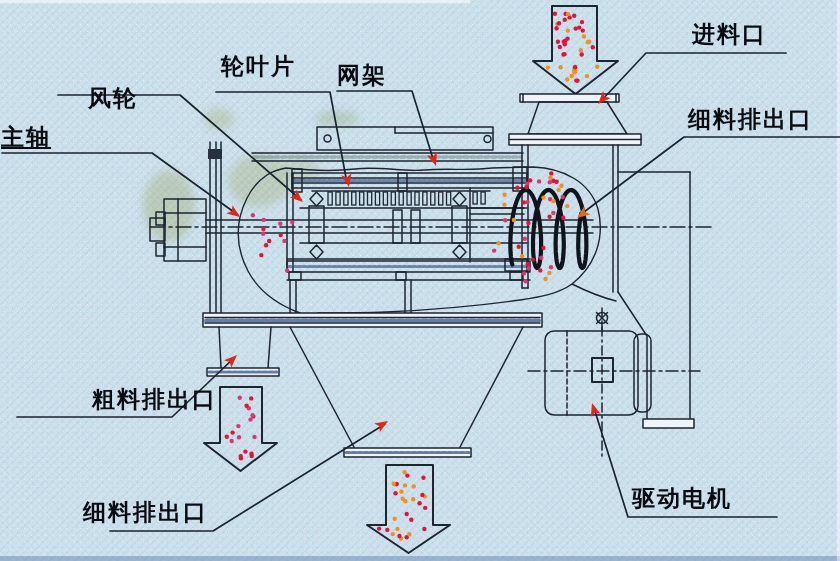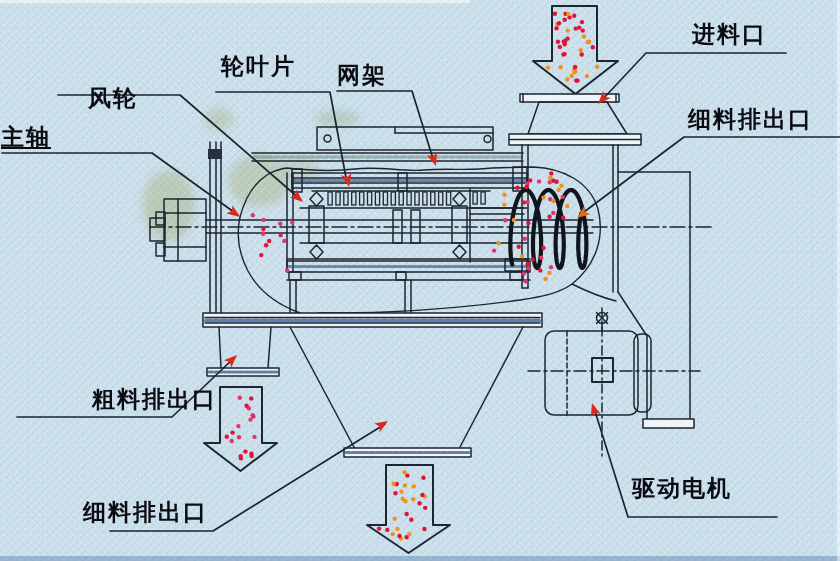--- a/index.html
+++ b/index.html
@@ -418,15 +418,15 @@
 
   <div id="labels">
       <div class="lbl" style="left: 1px; top: 126px; color: rgb(11, 11, 18); text-decoration: underline;">主轴</div>
       <div class="lbl" style="left: 60px; top: 87px; color: rgb(11, 11, 18); margin-left: 28px;">风轮</div>
       <div class="lbl" style="left: 221px; top: 55px; color: rgb(11, 11, 18);">轮叶片</div>
       <div class="lbl" style="left: 337px; top: 64px; color: rgb(11, 11, 18);">网架</div>
       <div class="lbl" style="left: 648px; top: 23px; color: rgb(11, 11, 18); margin-left: 44px;">进料口</div>
       <div class="lbl" style="left: 688px; top: 108px; color: rgb(11, 11, 18);">细料排出口</div>
       <div class="lbl" style="left: 44px; top: 388px; color: rgb(11, 11, 18); margin-left: 48px;">粗料排出口</div>
       <div class="lbl" style="left: 83px; top: 501px; color: rgb(11, 11, 18);">细料排出口</div>
-      <div class="lbl" style="left: 632px; top: 477px; color: rgb(11, 11, 18); font-family: Liberation Serif, serif;">驱动电机</div>
+      <div class="lbl" style="left: 632px; top: 487px; color: rgb(11, 11, 18); font-family: Liberation Serif, serif;">驱动电机</div>
     </div>
 </div>
 
 </body></html>

